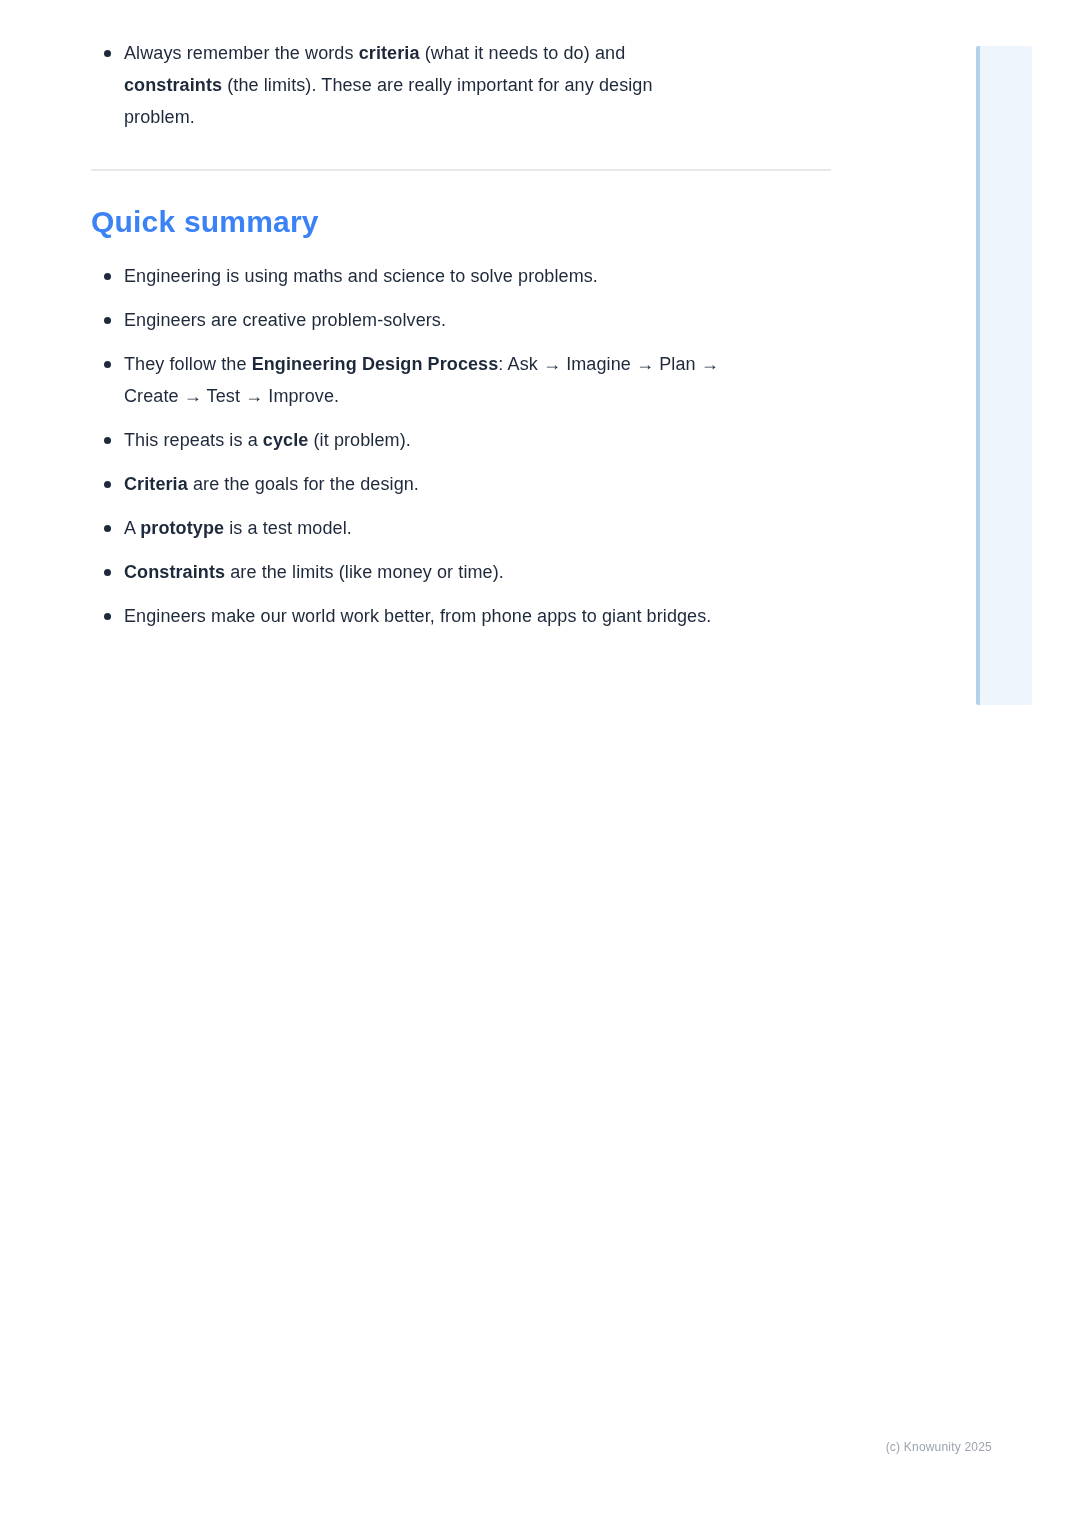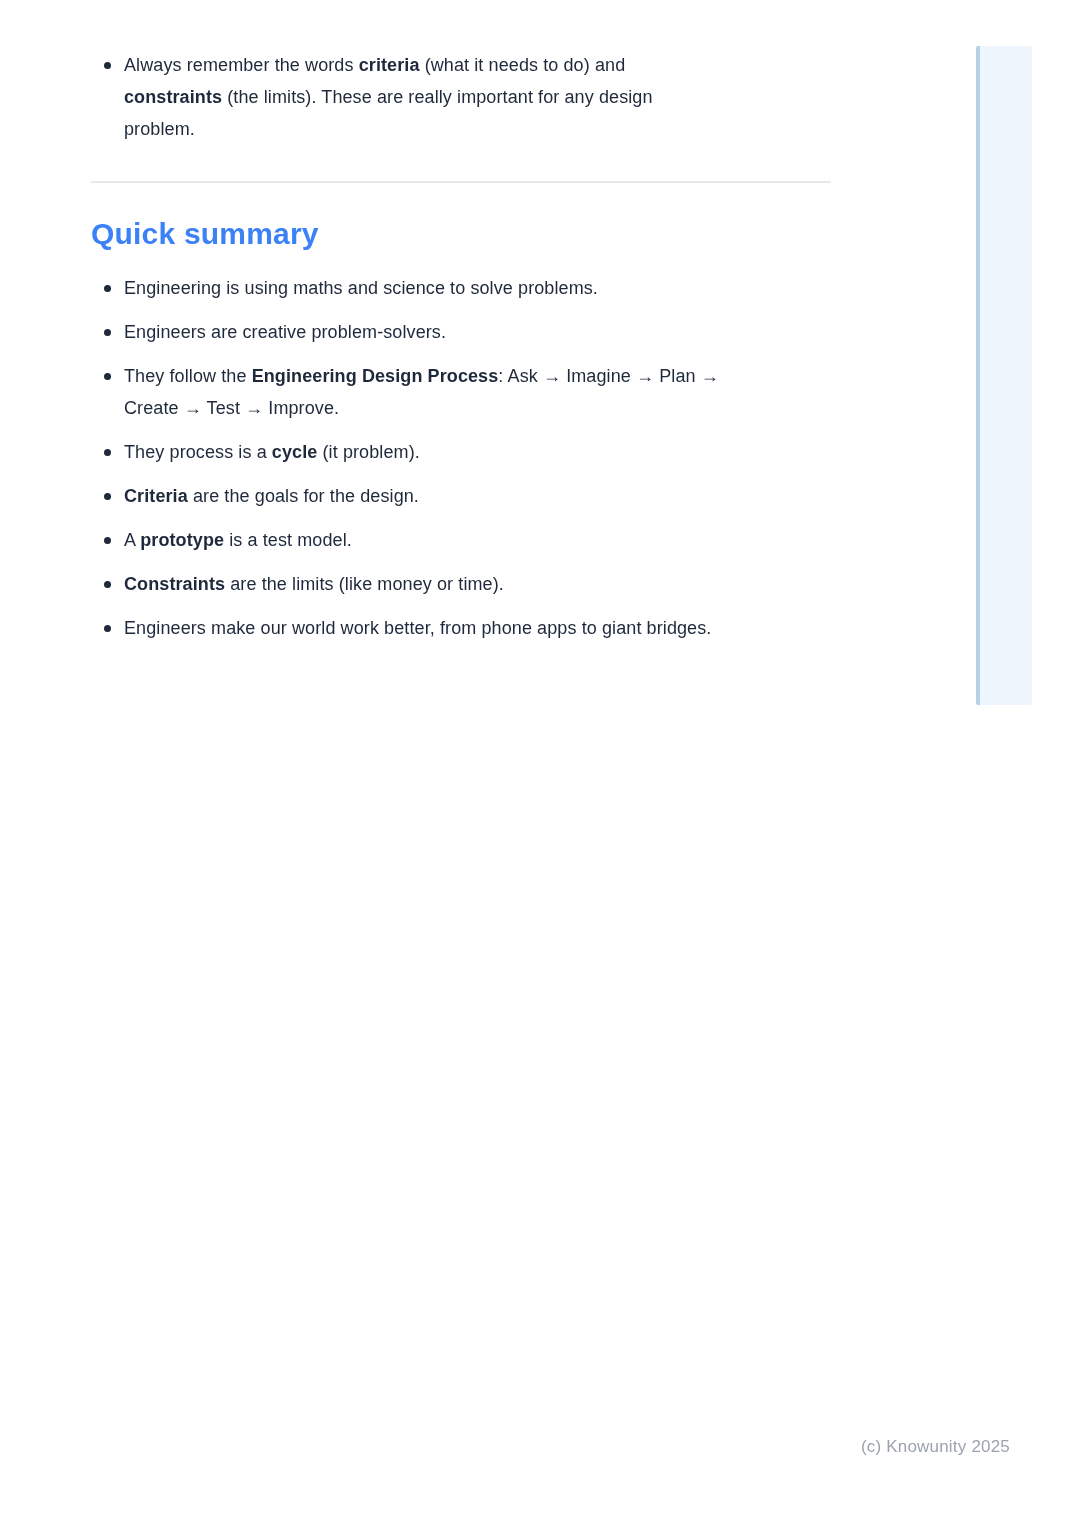--- a/index.html
+++ b/index.html
@@ -7,21 +7,21 @@
   body {
     background: var(--background, #ffffff);
     font-family: "Liberation Sans", sans-serif;
     color: var(--body-text, #1e293b);
     position: relative;
     overflow: hidden;
   }
   .content {
     position: absolute;
     left: 91px;
-    top: 49px;
+    top: 37px;
     width: 780px;
   }
   ul.bullets { list-style: none; }
   ul.bullets li {
     position: relative;
     padding-left: 33px;
     font-size: 18px;
     line-height: 32px;
     letter-spacing: 0.1px;
     white-space: pre-wrap;
@@ -59,22 +59,22 @@
     top: 46px;
     width: 56px;
     height: 659px;
     background: var(--panel-fill, #eef5fc);
     border-left: 4px solid var(--panel-border, #b5d1ea);
     border-radius: 2px;
   }
   .footer {
     position: absolute;
     top: 1438px;
-    right: 70px;
-    font-size: 17px;
+    right: 88px;
+    font-size: 12px;
     line-height: 18px;
     letter-spacing: 0.2px;
     color: var(--footer-text, #9ca3af);
   }
 </style>
 </head>
 <body>
 
 <div class="side-panel"></div>
 
@@ -88,21 +88,21 @@
 
   <hr class="divider">
 
   <h2 class="heading">Quick summary</h2>
 
   <ul class="bullets summary">
       <li><span class="seg">Engineering is using maths and science to solve problems.</span></li>
       <li><span class="seg">Engineers are creative problem-solvers.</span></li>
       <li><span class="seg">They follow the </span><span class="seg bold">Engineering Design Process</span><span class="seg">: Ask → Imagine → Plan →
 Create → Test → Improve.</span></li>
-      <li><span class="seg">They process is a </span><span class="seg bold">cycle</span><span class="seg"> (it problem).</span></li>
+      <li><span class="seg">This repeats is a </span><span class="seg bold">cycle</span><span class="seg"> (it problem).</span></li>
       <li><span class="seg bold">Criteria</span><span class="seg"> are the goals for the design.</span></li>
       <li><span class="seg">A </span><span class="seg bold">prototype</span><span class="seg"> is a test model.</span></li>
       <li><span class="seg bold">Constraints</span><span class="seg"> are the limits (like money or time).</span></li>
       <li><span class="seg">Engineers make our world work better, from phone apps to giant bridges.</span></li>
     </ul>
 
 </div>
 
 <div class="footer">(c) Knowunity 2025</div>
 

